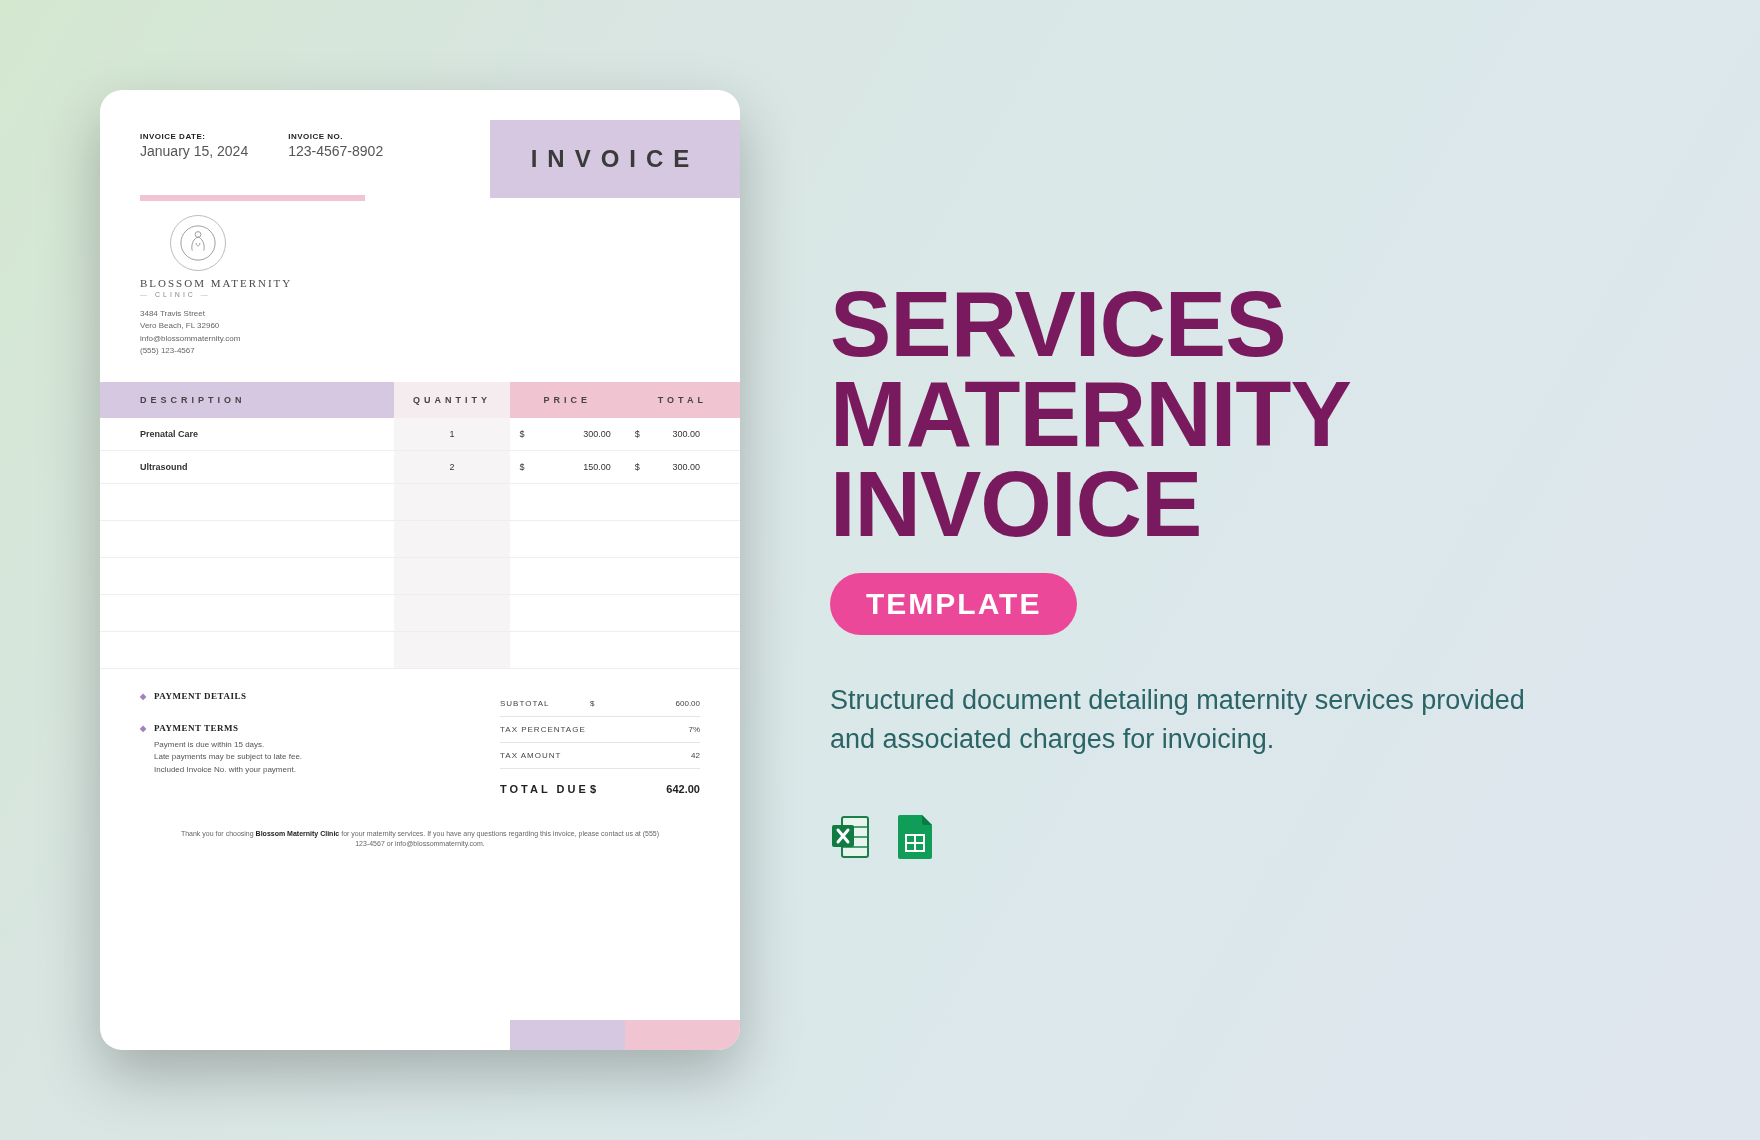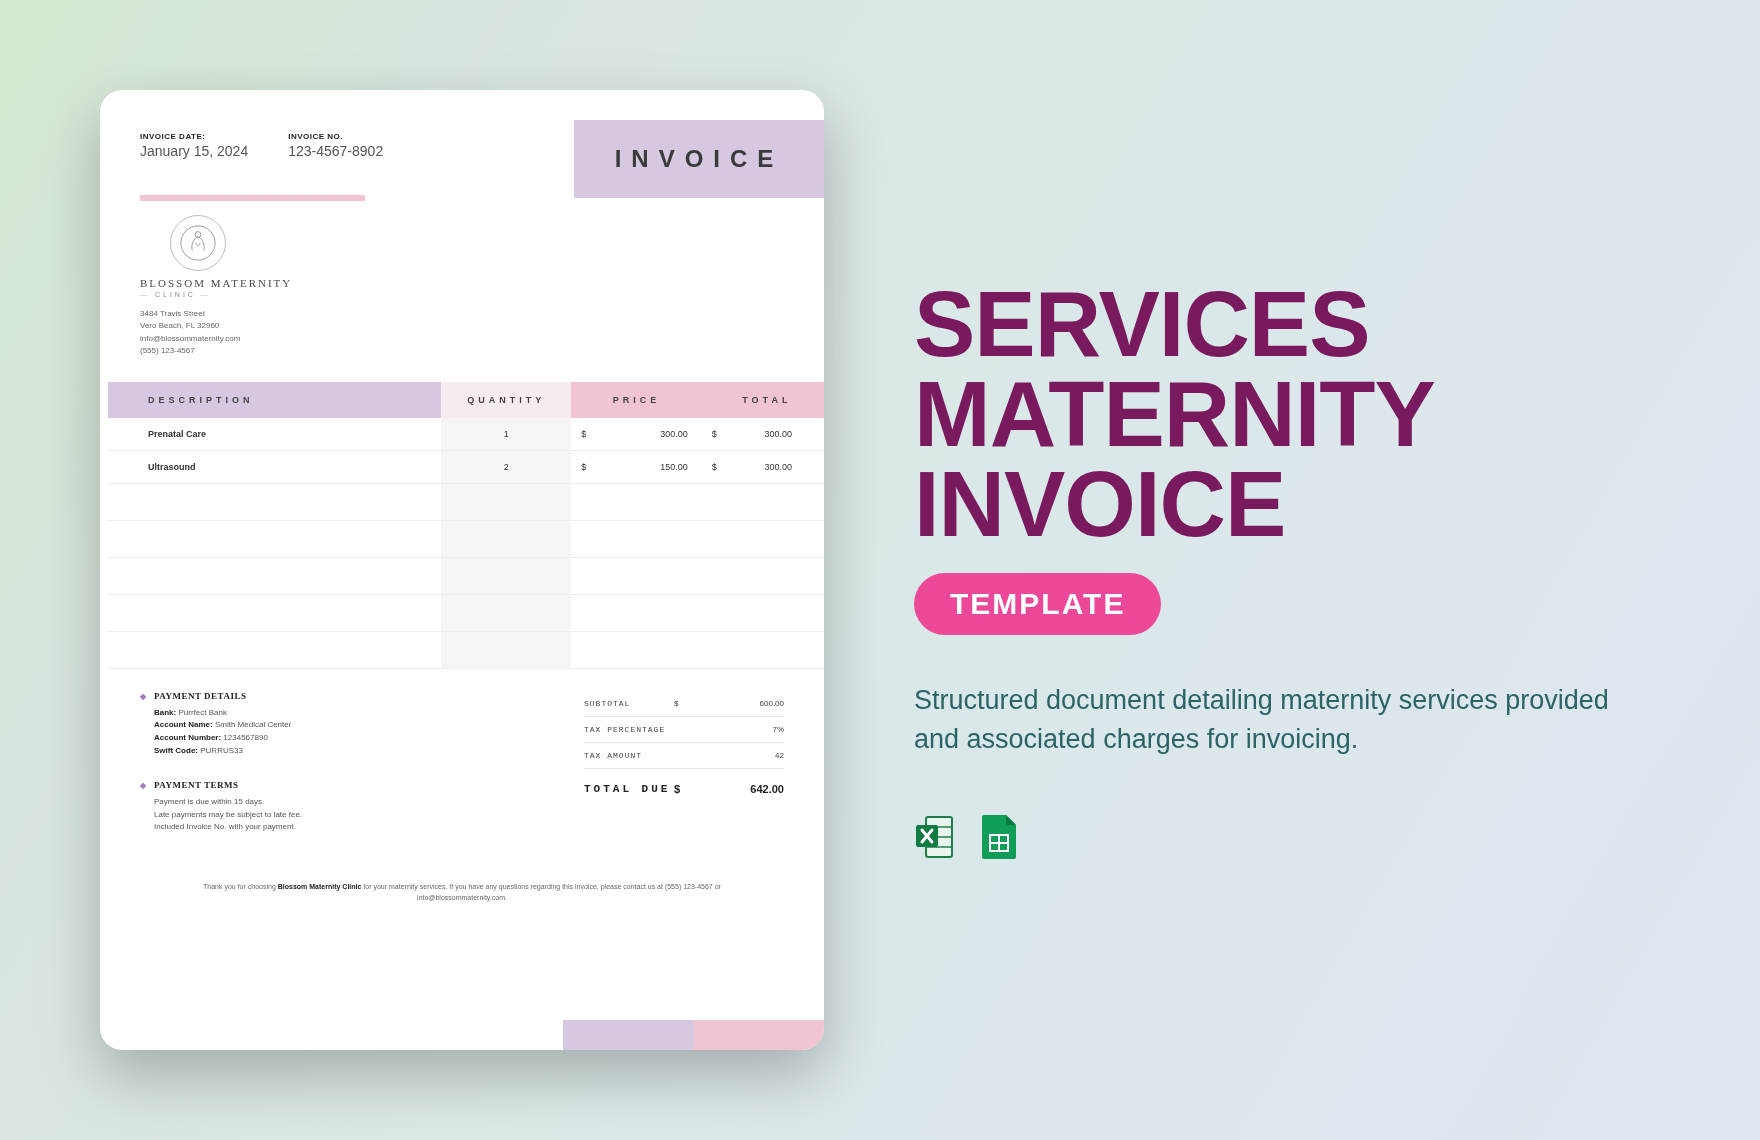--- a/index.html
+++ b/index.html
@@ -10,21 +10,21 @@
     background: linear-gradient(120deg, #d4e8d0 0%, #d8e5e1 25%, #dae8e8 50%, #dce7ec 75%, #e0e6ee 100%);
     display: flex;
     align-items: center;
     padding: 70px 100px;
     gap: 90px;
     overflow: hidden;
   }
 
   
   .invoice-card {
-    width: 724px;
+    width: 640px;
     height: 960px;
     background: #fff;
     border-radius: 22px;
     box-shadow: 0 25px 60px rgba(0,0,0,0.25);
     padding: 34px 0 0 0;
     position: relative;
     overflow: hidden;
     font-size: 9px;
     color: #555;
   }
@@ -81,21 +81,21 @@
   .company-name { font-family: Georgia, serif; font-size: 11px; letter-spacing: 2px; color: #4a4a4a; margin-top: 6px; font-weight: 400; }
   .company-sub { font-size: 7px; letter-spacing: 3px; color: #888; margin-top: 2px; }
   .company-sub::before, .company-sub::after { content: " — "; color:#bbb;}
 
   .addr-block, .bill-block { font-size: 8px; line-height: 1.55; color: #666; margin-top: 10px; }
   .bill-block { flex: 0 0 200px; padding-top: 40px; }
   .bill-block .lbl { font-weight: 700; color: #222; font-size: 8px; }
   .bill-block .name { font-weight: 700; color: #222; font-size: 10px; margin-top: 1px; }
 
   
-  .inv-table { margin-top: 24px; width: 100%; margin-left: 8px; }
+  .inv-table { margin-top: 24px; width: 100%; }
   .inv-thead { display: flex; }
   .th { font-size: 9px; font-weight: 700; letter-spacing: 4px; color: #444; padding: 13px 0; text-align: center; }
   .th-desc { flex: 0 0 46%; background: #d6c8e0; padding-left: 40px; text-align: left; }
   .th-qty  { flex: 0 0 18%; background: #f4ecef; }
   .th-price{ flex: 0 0 18%; background: #f1c4d2; }
   .th-total{ flex: 0 0 18%; background: #f1c4d2; }
 
   .inv-tbody {}
   .tr { display: flex; border-bottom: 1px solid #eee; }
   .td { font-size: 9px; padding: 11px 0; color: #333; }
@@ -114,21 +114,21 @@
   }
   .pay-left { flex: 1; }
   .pay-section { margin-bottom: 22px; }
   .pay-section .ttl { font-size: 9px; font-weight: 800; color: #222; letter-spacing: 0.5px; position: relative; padding-left: 14px; text-transform: uppercase; font-family: Liberation Serif, serif;}
   .pay-section .ttl::before { content:"◆"; position:absolute; left:0; color:#a77fbf; font-size:8px; top:1px; }
   .pay-section .body { font-size: 8px; color:#555; line-height:1.6; margin-top:6px; padding-left:14px; }
   .pay-section .body b { color:#222; font-weight:700; }
 
   .totals { flex: 0 0 200px; }
   .trow { display:flex; justify-content:space-between; font-size:8px; color:#444; padding:8px 0; border-bottom:1px solid #e5e5e5; }
-  .trow .tlbl { letter-spacing:1px; text-transform:uppercase;font-family:Liberation Mono, monospace; }
+  .trow .tlbl { letter-spacing:1px; text-transform:uppercase; }
   .trow .tval { position:relative; text-align:right; min-width:70px; }
   .trow.money .tval::before { content:"$"; position:absolute; left:-40px; }
   .trow.due { border:none; margin-top:6px; }
   .trow.due .tlbl { font-size:11px; font-weight:800; letter-spacing:3px; color:#222; }
   .trow.due .tval { font-size:11px; font-weight:800; color:#222; }
   .trow.due .tval::before { content:"$"; position:absolute; left:-40px; font-weight:800; }
 
   .thanks { font-size:7px; color:#666; text-align:center; padding: 26px 80px 0 80px; line-height:1.5; }
   .thanks b { font-weight:700; color:#222; }
 
@@ -263,26 +263,20 @@
           <div class="td td-price"></div>
           <div class="td td-total"></div>
         </div>
     </div>
   </div>
 
   <div class="inv-footer">
     <div class="pay-left">
       <div class="pay-section">
         <div class="ttl">PAYMENT DETAILS</div>
-        <div class="body">
-          <div><b>Bank:</b> <span>Purrfect Bank</span></div>
-          <div><b>Account Name:</b> <span>Smith Medical Center</span></div>
-          <div><b>Account Number:</b> <span>1234567890</span></div>
-          <div><b>Swift Code:</b> <span>PURRUS33</span></div>
-        </div>
       </div>
       <div class="pay-section">
         <div class="ttl">PAYMENT TERMS</div>
         <div class="body">
           <div>Payment is due within 15 days.</div>
           <div>Late payments may be subject to late fee.</div>
           <div>Included Invoice No. with your payment.</div>
         </div>
       </div>
     </div>

